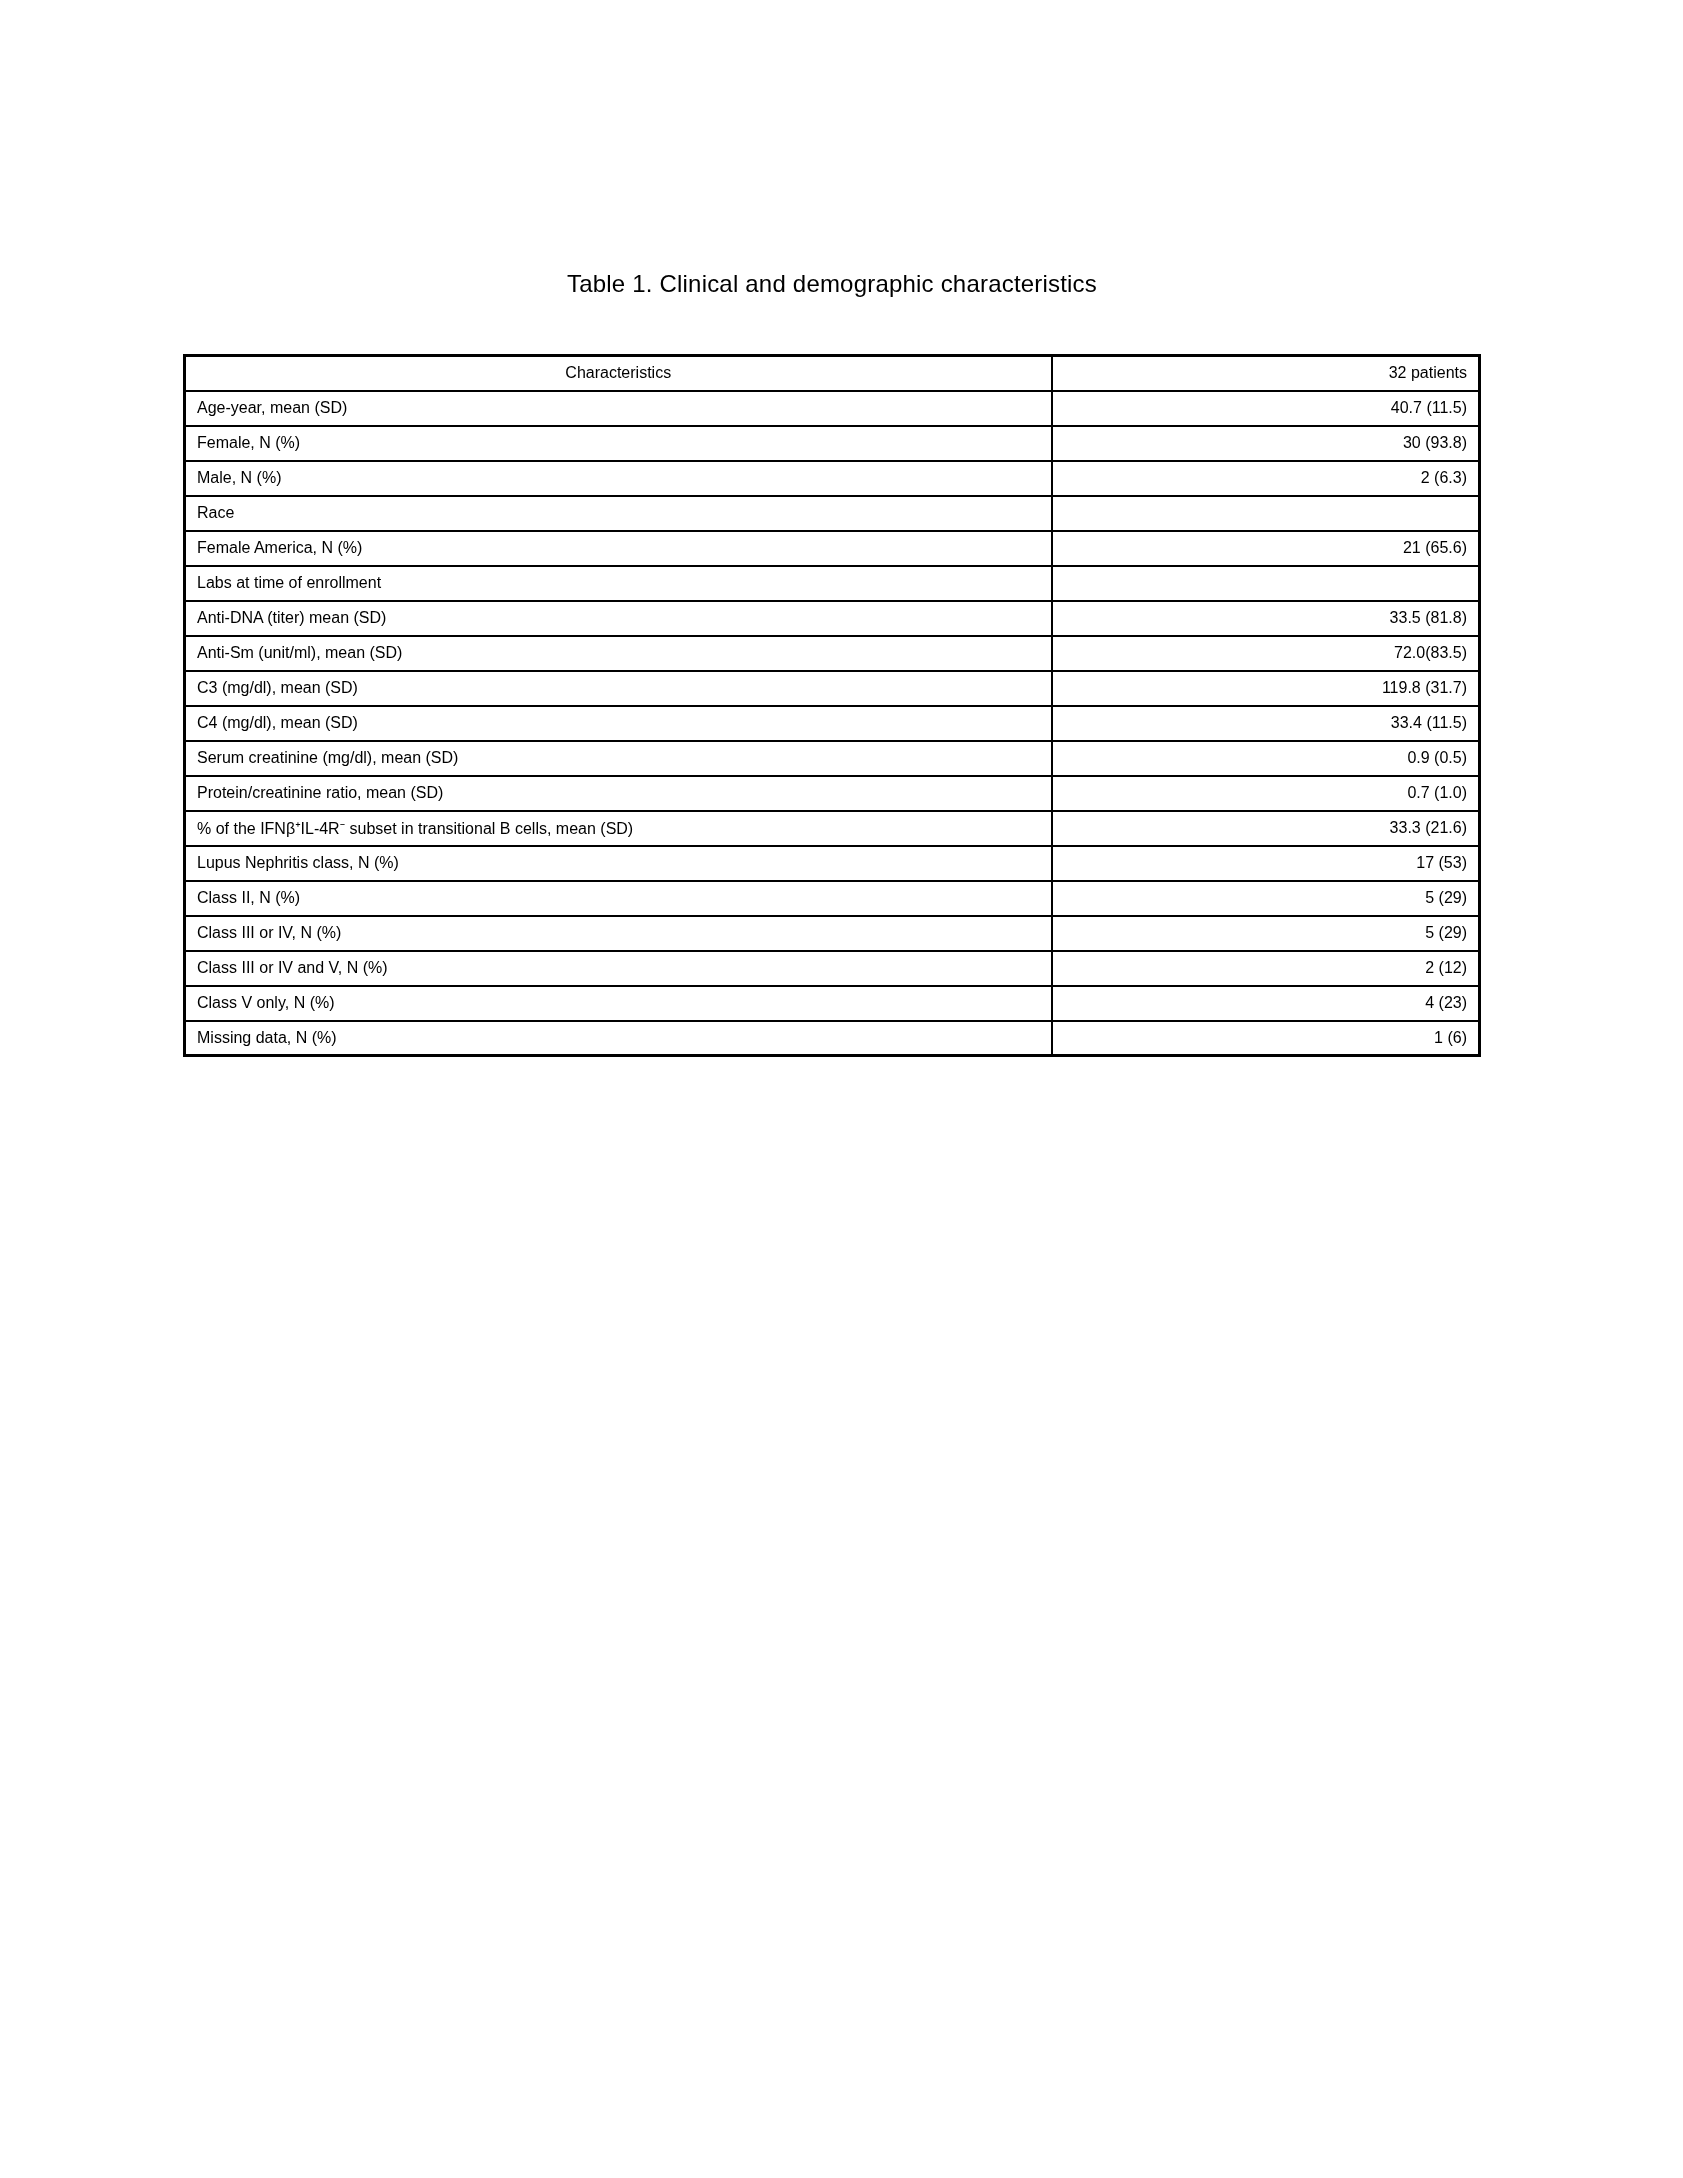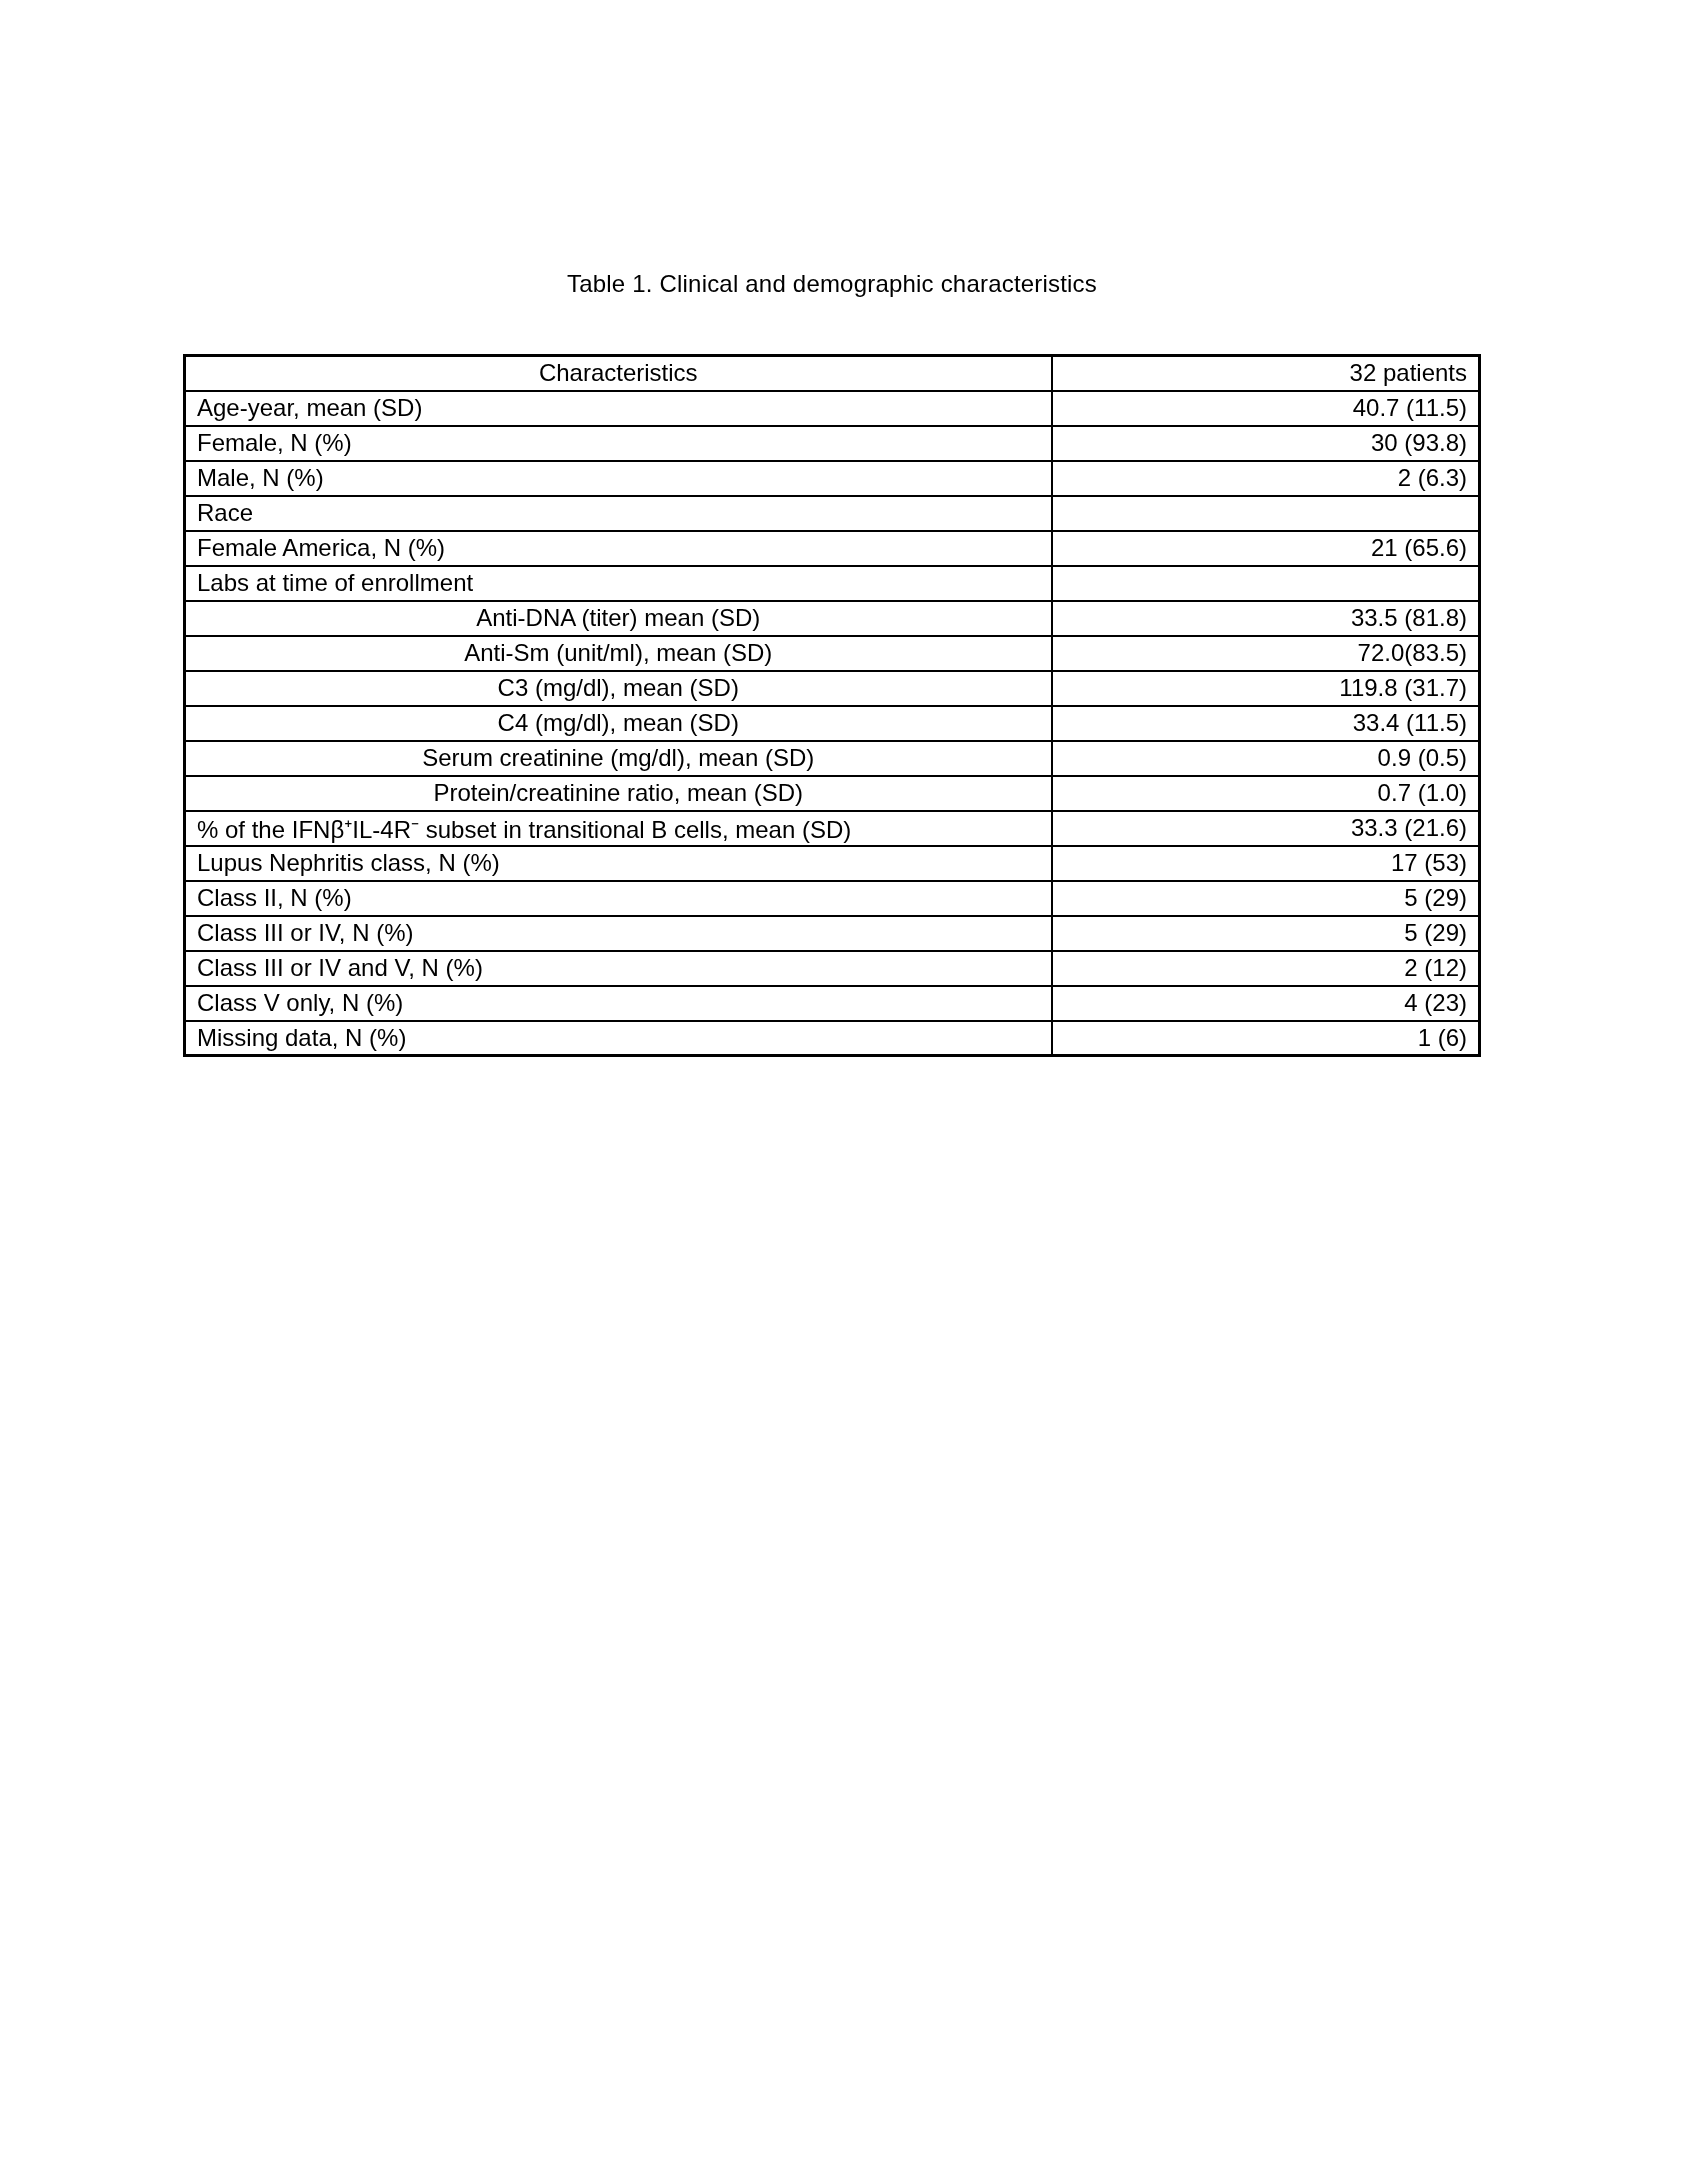--- a/index.html
+++ b/index.html
@@ -23,21 +23,21 @@
     font-size: 24px;
     font-weight: normal;
     letter-spacing: 0.2px;
   }
   table.char-table {
     position: absolute;
     top: 354px;
     left: 183px;
     width: 1298px;
     border-collapse: collapse;
-    font-size: 24px;
+    font-size: 16px;
   }
   table.char-table, table.char-table th, table.char-table td {
     border: 2px solid #000000;
   }
   table.char-table {
     border-width: 3px;
   }
   table.char-table th, table.char-table td {
     height: 35px;
     padding: 0 11px;
@@ -49,21 +49,21 @@
   th.col-label {
     text-align: center;
   }
   th.col-value, td.cell-value {
     text-align: right;
     width: 428px;
   }
   td.cell-label { text-align: left; }
   td.ind-0 { padding-left: 12px; }
   td.ind-1 { padding-left: 63px; margin-top: 10px; }
-  td.ind-2 { padding-left: 75px; text-align: center; }
+  td.ind-2 { padding-left: 75px; }
 </style>
 </head>
 <body>
 
 <div class="caption">Table 1. Clinical and demographic characteristics</div>
 
 <table class="char-table">
   <thead>
     <tr>
       <th class="col-label">Characteristics</th>

